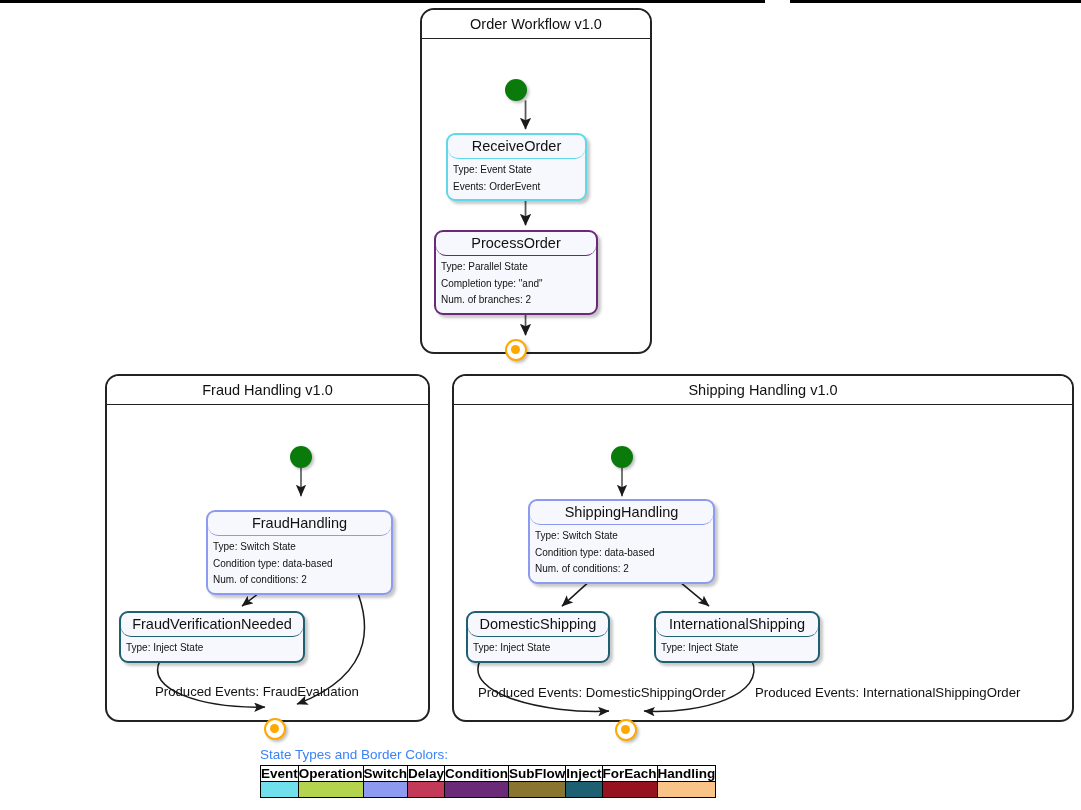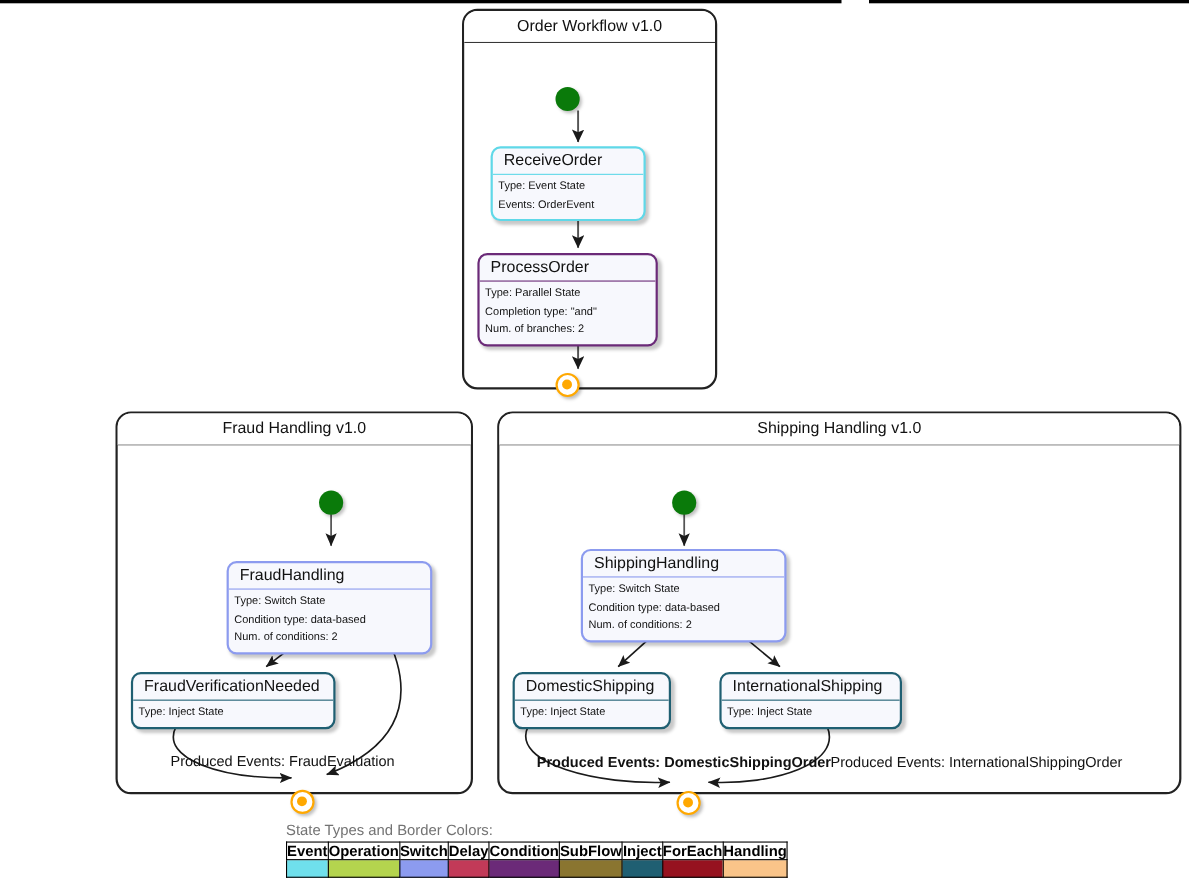--- a/index.html
+++ b/index.html
@@ -55,26 +55,28 @@
     position: absolute;
     border-radius: 9px;
     background: #f7f8fd;
     box-sizing: border-box;
     box-shadow: 3px 3px 3px rgba(0,0,0,0.22);
     overflow: hidden;
     border-width: 2px;
     border-style: solid;
   }
   .node-title {
+    text-align: center;
     font-size: 14.5px;
     color: #111111;
     padding: 3px 10px 4px 10px;
     white-space: nowrap;
     border-bottom-width: 1px;
     border-bottom-style: solid;
+    border-radius: 10px;
   }
   .node-body {
     font-size: 10px;
     color: #111111;
     padding: 3px 5px 4px 5px;
     line-height: 16.5px;
     white-space: nowrap;
   }
   .node-body div { white-space: nowrap; }
 
@@ -121,21 +123,21 @@
     white-space: nowrap;
     background: transparent;
   }
 
   
   #legend {
     position: absolute;
   }
   .legend-caption {
     font-size: 13.5px;
-    color: #737373;
+    color: #3b82f6;
     margin-bottom: 3px;
     white-space: nowrap;
   }
   table.legend-table {
     border-collapse: collapse;
     border: 1.5px solid #000000;
   }
   table.legend-table td {
     border: 1.5px solid #000000;
     padding: 0;
@@ -283,21 +285,21 @@
         </div>
       </div>
 
       <div class="node" style="left:200px; top:206px; width:166px; border-color:#1f5f72;">
         <div class="node-title" style="border-bottom-color:#1f5f72;">InternationalShipping</div>
         <div class="node-body">
           <div>Type: Inject State</div>
         </div>
       </div>
 
-      <div class="edge-label" style="left:34px; top:280px;font-weight:bold;">Produced Events: DomesticShippingOrder</div>
+      <div class="edge-label" style="left:24px; top:280px;">Produced Events: DomesticShippingOrder</div>
       <div class="edge-label" style="left:301px; top:280px;">Produced Events: InternationalShippingOrder</div>
 
       <div class="end-node" style="left:161px; top:314px;"></div>
     </div>
   </div>
 
   <div id="legend" style="left:260px; top:747px;">
     <div class="legend-caption">State Types and Border Colors:</div>
     <table class="legend-table">
       <tbody>

